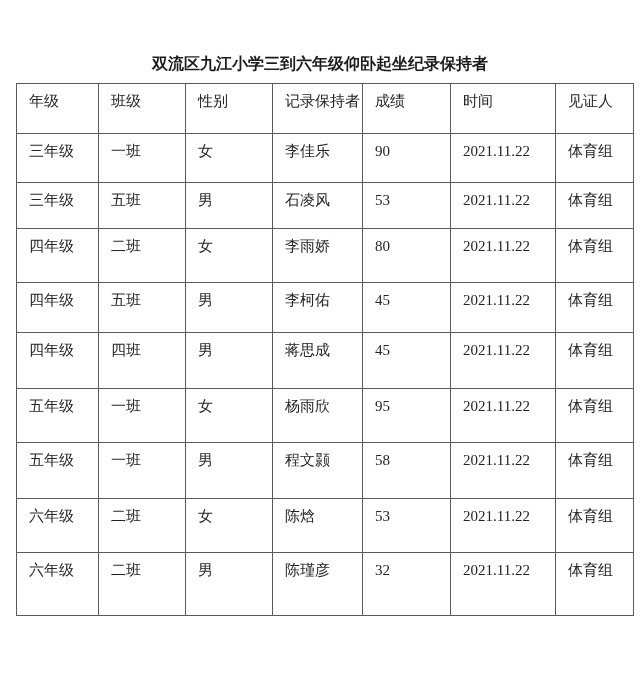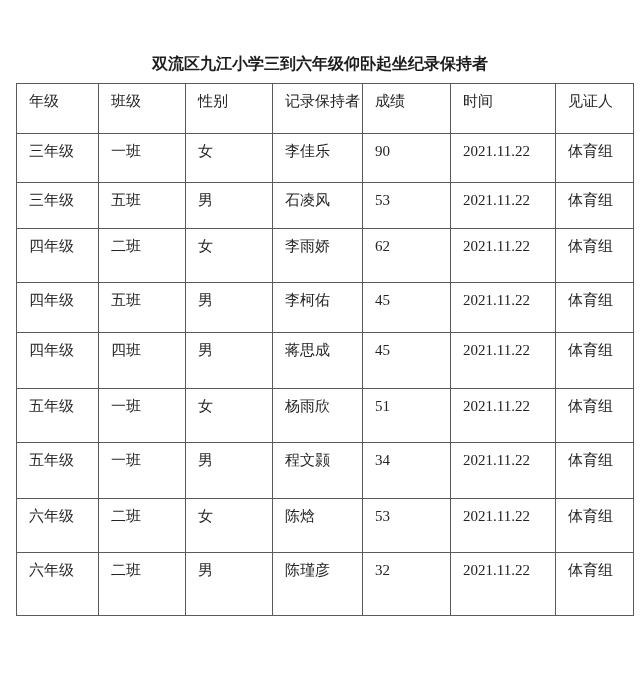--- a/index.html
+++ b/index.html
@@ -118,21 +118,21 @@
           <td>石凌风</td>
           <td>53</td>
           <td>2021.11.22</td>
           <td>体育组</td>
         </tr>
         <tr>
           <td>四年级</td>
           <td>二班</td>
           <td>女</td>
           <td>李雨娇</td>
-          <td>62</td>
+          <td>80</td>
           <td>2021.11.22</td>
           <td>体育组</td>
         </tr>
         <tr>
           <td>四年级</td>
           <td>五班</td>
           <td>男</td>
           <td>李柯佑</td>
           <td>45</td>
           <td>2021.11.22</td>
@@ -145,30 +145,30 @@
           <td>蒋思成</td>
           <td>45</td>
           <td>2021.11.22</td>
           <td>体育组</td>
         </tr>
         <tr>
           <td>五年级</td>
           <td>一班</td>
           <td>女</td>
           <td>杨雨欣</td>
-          <td>51</td>
+          <td>95</td>
           <td>2021.11.22</td>
           <td>体育组</td>
         </tr>
         <tr>
           <td>五年级</td>
           <td>一班</td>
           <td>男</td>
           <td>程文颢</td>
-          <td>34</td>
+          <td>58</td>
           <td>2021.11.22</td>
           <td>体育组</td>
         </tr>
         <tr>
           <td>六年级</td>
           <td>二班</td>
           <td>女</td>
           <td>陈焓</td>
           <td>53</td>
           <td>2021.11.22</td>

